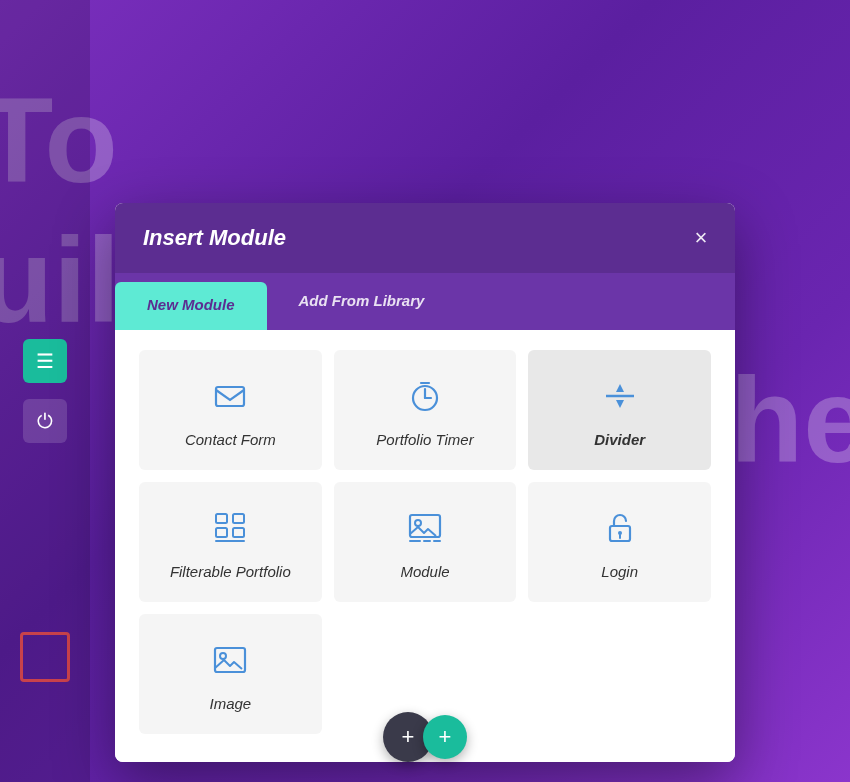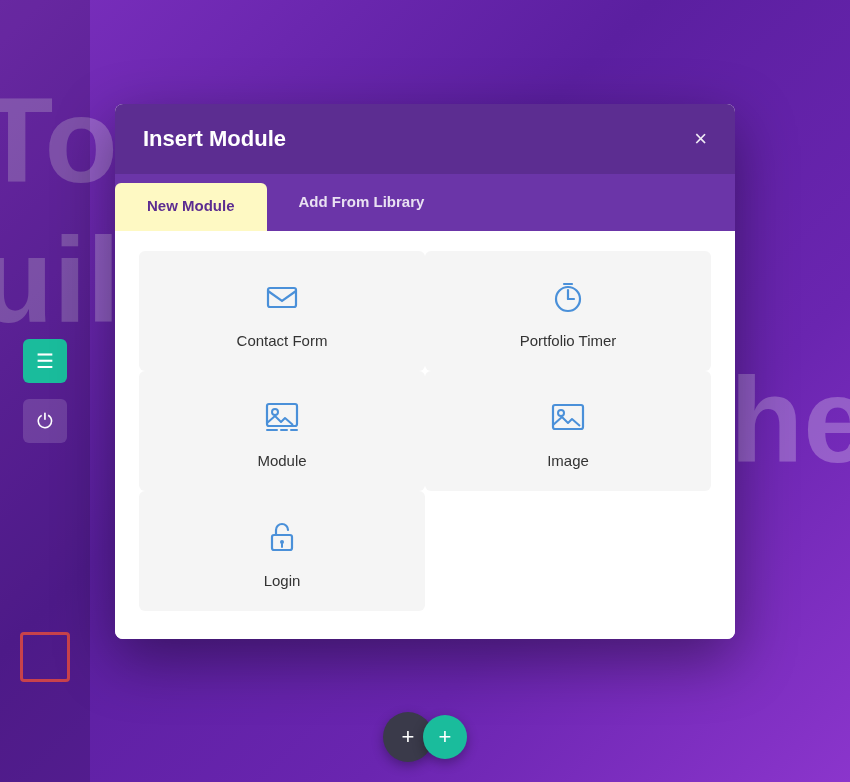--- a/index.html
+++ b/index.html
@@ -75,22 +75,23 @@
       border: 3px solid #e74c3c;
       border-radius: 4px;
       opacity: 0.8;
     }
 
     
     .modal-overlay {
       position: absolute;
       inset: 0;
       display: flex;
-      align-items: center;
-      justify-content: center;
+      align-items: flex-end;
+      justify-content: center;
+      font-style: italic;
     }
 
     .modal {
       background: white;
       border-radius: 8px;
       width: 620px;
       max-height: 720px;
       overflow: hidden;
       box-shadow: 0 20px 60px rgba(0,0,0,0.4);
       position: relative;
@@ -127,39 +128,40 @@
     .modal-tab {
       padding: 14px 32px;
       font-size: 15px;
       font-weight: 600;
       cursor: pointer;
       color: rgba(255,255,255,0.75);
       border-bottom: 3px solid transparent;
     }
 
     .modal-tab.active {
-      background: #fef9c3;
+      background: #5eead4;
       color: #5c2d91;
       border-radius: 6px 6px 0 0;
       margin-top: 9px;
     }
 
     .modal-tab:not(.active) {
       color: rgba(255,255,255,0.85);
       padding-top: 19px;
     }
 
     .modal-body {
       background: white;
       padding: 20px 24px 28px;
     }
 
     .module-grid {
       display: grid;
-      grid-template-columns: 1fr 1fr;
+      grid-template-columns: 1fr 1fr 1fr;
+      gap: 12px;
     }
 
     .module-card {
       background: #f5f5f5;
       border-radius: 6px;
       padding: 28px 20px 22px;
       display: flex;
       flex-direction: column;
       align-items: center;
       gap: 12px;
@@ -285,60 +287,82 @@
             <svg class="icon-svg" viewBox="0 0 36 36" fill="none" xmlns="http://www.w3.org/2000/svg">
               <circle cx="18" cy="20" r="12" stroke="#4a90d9" stroke-width="2.2" fill="none"></circle>
               <path d="M18 20 V11" stroke="#4a90d9" stroke-width="2.2" stroke-linecap="round"></path>
               <path d="M18 20 L24 20" stroke="#4a90d9" stroke-width="2.2" stroke-linecap="round"></path>
               <path d="M14 5 h8" stroke="#4a90d9" stroke-width="2.2" stroke-linecap="round"></path>
             </svg>
           </span>
           <span class="module-label">Portfolio Timer</span>
         </div>
 
-
-
+        <div class="module-card selected">
+          <span class="module-icon">
+            <svg class="icon-svg" viewBox="0 0 36 36" fill="none" xmlns="http://www.w3.org/2000/svg">
+              <line x1="4" y1="18" x2="32" y2="18" stroke="#4a90d9" stroke-width="2.5"></line>
+              <polygon points="18,6 22,14 14,14" fill="#4a90d9"></polygon>
+              <polygon points="18,30 22,22 14,22" fill="#4a90d9"></polygon>
+            </svg>
+          </span>
+          <span class="module-label" style="font-weight:700;">Divider</span>
+        </div>
+
+
+        <div class="module-card">
+          <span class="module-icon">
+            <svg class="icon-svg" viewBox="0 0 36 36" fill="none" xmlns="http://www.w3.org/2000/svg">
+              <rect x="4" y="4" width="11" height="9" rx="1.5" stroke="#4a90d9" stroke-width="2" fill="none"></rect>
+              <rect x="21" y="4" width="11" height="9" rx="1.5" stroke="#4a90d9" stroke-width="2" fill="none"></rect>
+              <rect x="4" y="18" width="11" height="9" rx="1.5" stroke="#4a90d9" stroke-width="2" fill="none"></rect>
+              <rect x="21" y="18" width="11" height="9" rx="1.5" stroke="#4a90d9" stroke-width="2" fill="none"></rect>
+              <line x1="4" y1="31" x2="32" y2="31" stroke="#4a90d9" stroke-width="2" stroke-linecap="round"></line>
+            </svg>
+          </span>
+          <span class="module-label">Filterable Portfolio</span>
+        </div>
 
         <div class="module-card">
           <span class="module-icon">
             <svg class="icon-svg" viewBox="0 0 36 36" fill="none" xmlns="http://www.w3.org/2000/svg">
               <rect x="3" y="5" width="30" height="22" rx="2" stroke="#4a90d9" stroke-width="2.2" fill="none"></rect>
               <circle cx="11" cy="13" r="3" stroke="#4a90d9" stroke-width="2" fill="none"></circle>
               <path d="M3 24l8-7 6 6 4-4 8 7" stroke="#4a90d9" stroke-width="2" fill="none" stroke-linejoin="round"></path>
               <line x1="3" y1="31" x2="13" y2="31" stroke="#4a90d9" stroke-width="2" stroke-linecap="round"></line>
               <line x1="17" y1="31" x2="23" y2="31" stroke="#4a90d9" stroke-width="2" stroke-linecap="round"></line>
               <line x1="27" y1="31" x2="33" y2="31" stroke="#4a90d9" stroke-width="2" stroke-linecap="round"></line>
             </svg>
           </span>
           <span class="module-label">Module</span>
         </div>
 
         <div class="module-card">
           <span class="module-icon">
             <svg class="icon-svg" viewBox="0 0 36 36" fill="none" xmlns="http://www.w3.org/2000/svg">
-              <rect x="3" y="6" width="30" height="24" rx="2" stroke="#4a90d9" stroke-width="2.2" fill="none"></rect>
-              <circle cx="11" cy="14" r="3" stroke="#4a90d9" stroke-width="2" fill="none"></circle>
-              <path d="M3 26l9-8 6 6 4-4 8 7" stroke="#4a90d9" stroke-width="2" fill="none" stroke-linejoin="round"></path>
-            </svg>
-          </span>
-          <span class="module-label">Image</span>
-        </div>
-
-        <div class="module-card">
-          <span class="module-icon">
-            <svg class="icon-svg" viewBox="0 0 36 36" fill="none" xmlns="http://www.w3.org/2000/svg">
               <rect x="8" y="16" width="20" height="15" rx="2" stroke="#4a90d9" stroke-width="2.2" fill="none"></rect>
               <path d="M12 16v-5a6 6 0 0 1 12 0" stroke="#4a90d9" stroke-width="2.2" fill="none" stroke-linecap="round"></path>
               <circle cx="18" cy="23" r="2" fill="#4a90d9"></circle>
               <line x1="18" y1="25" x2="18" y2="28" stroke="#4a90d9" stroke-width="2" stroke-linecap="round"></line>
             </svg>
           </span>
           <span class="module-label">Login</span>
         </div>
 
+        <div class="module-card">
+          <span class="module-icon">
+            <svg class="icon-svg" viewBox="0 0 36 36" fill="none" xmlns="http://www.w3.org/2000/svg">
+              <rect x="3" y="6" width="30" height="24" rx="2" stroke="#4a90d9" stroke-width="2.2" fill="none"></rect>
+              <circle cx="11" cy="14" r="3" stroke="#4a90d9" stroke-width="2" fill="none"></circle>
+              <path d="M3 26l9-8 6 6 4-4 8 7" stroke="#4a90d9" stroke-width="2" fill="none" stroke-linejoin="round"></path>
+            </svg>
+          </span>
+          <span class="module-label">Image</span>
+        </div>
+
       </div>
     </div>
   </div>
 </div>
 
 <div class="add-btn-area">
   <div class="add-btn-dark">
     <span>+</span>
   </div>
   <div class="add-btn-teal">

